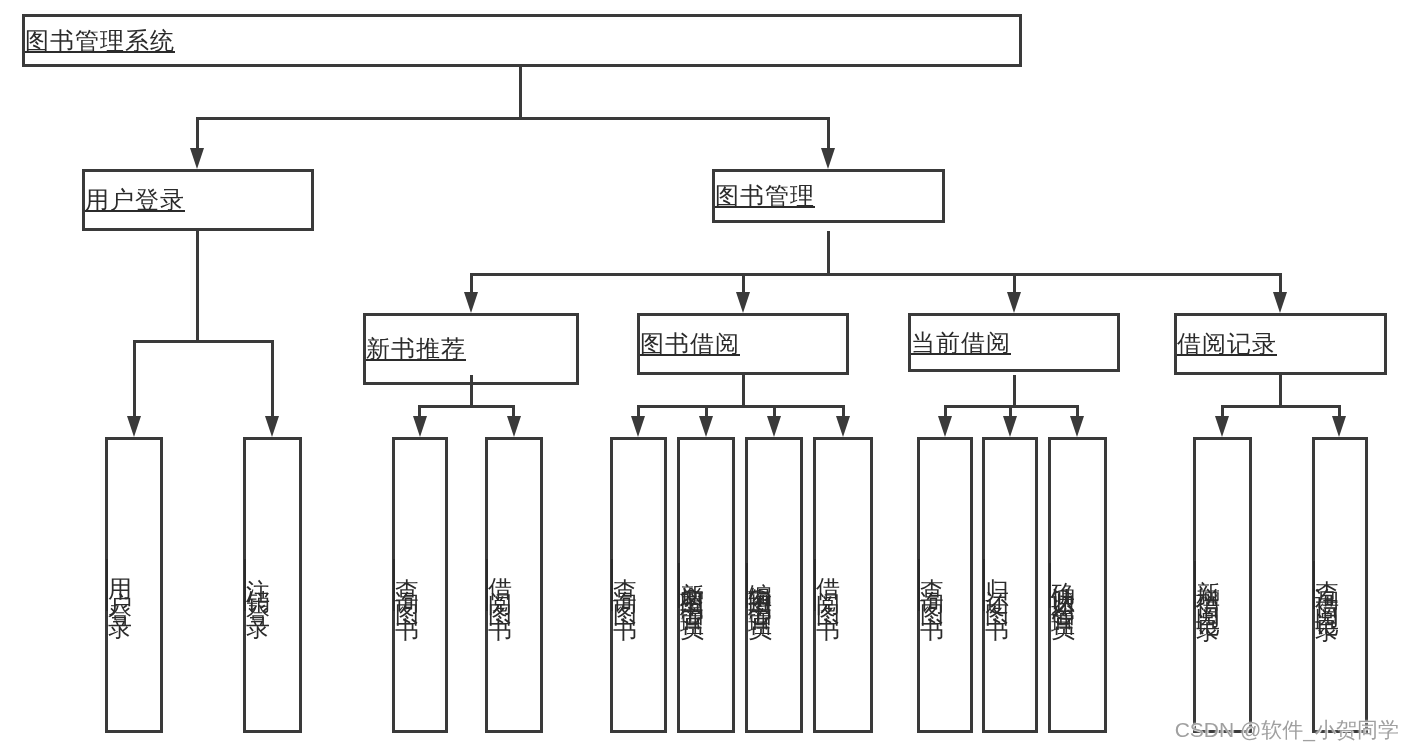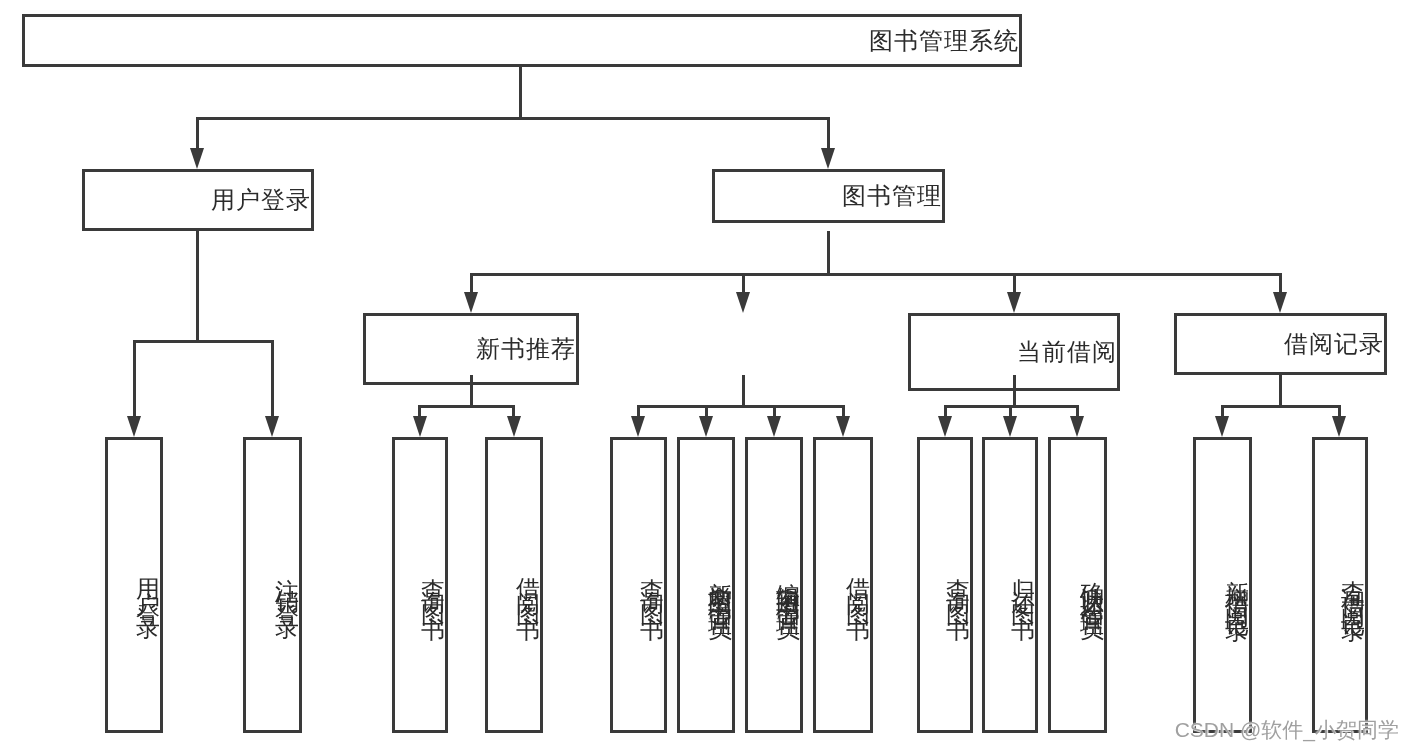--- a/index.html
+++ b/index.html
@@ -6,22 +6,23 @@
   .canvas{
     position:relative;
     width:1405px;height:747px;
     background:#ffffff;
     font-family:"Liberation Sans","DejaVu Sans",sans-serif;
     overflow:hidden;
   }
   .box{
     position:absolute;box-sizing:border-box;
     border:3px solid #3a3a3a;background:#ffffff;
-    display:flex;align-items:center;justify-content:flex-end;
+    display:flex;align-items:center;justify-content:flex-start;
     color:#2b2b2b;
+    text-decoration:underline;
   }
   .hbox{font-size:24px;letter-spacing:1px;white-space:nowrap;}
   .vbox span{
     writing-mode:vertical-lr;
     text-orientation:mixed;
     font-size:24px;line-height:1;
     color:#2b2b2b;
   }
   .ls4{letter-spacing:13px;}
   .ls6{letter-spacing:8px;}
@@ -54,22 +55,25 @@
   </div>
 
   <div class="box hbox" style="left:712px;top:169px;width:233px;height:54px;">
     <span>图书管理</span>
   </div>
 
   <div class="box hbox" style="left:363px;top:313px;width:216px;height:72px;">
     <span>新书推荐</span>
   </div>
 
+  <div class="box hbox" style="left:637px;top:313px;width:212px;height:62px;">
+    <span>图书借阅</span>
+  </div>
 
-  <div class="box hbox" style="left:908px;top:313px;width:212px;height:78px;padding-left:10px;">
+  <div class="box hbox" style="left:908px;top:313px;width:212px;height:59px;">
     <span>当前借阅</span>
   </div>
 
   <div class="box hbox" style="left:1174px;top:313px;width:213px;height:62px;">
     <span>借阅记录</span>
   </div>
 
   <div class="box vbox" style="left:105px;top:437px;width:58px;height:296px;">
     <span class="ls4">用户登录</span>
   </div>

